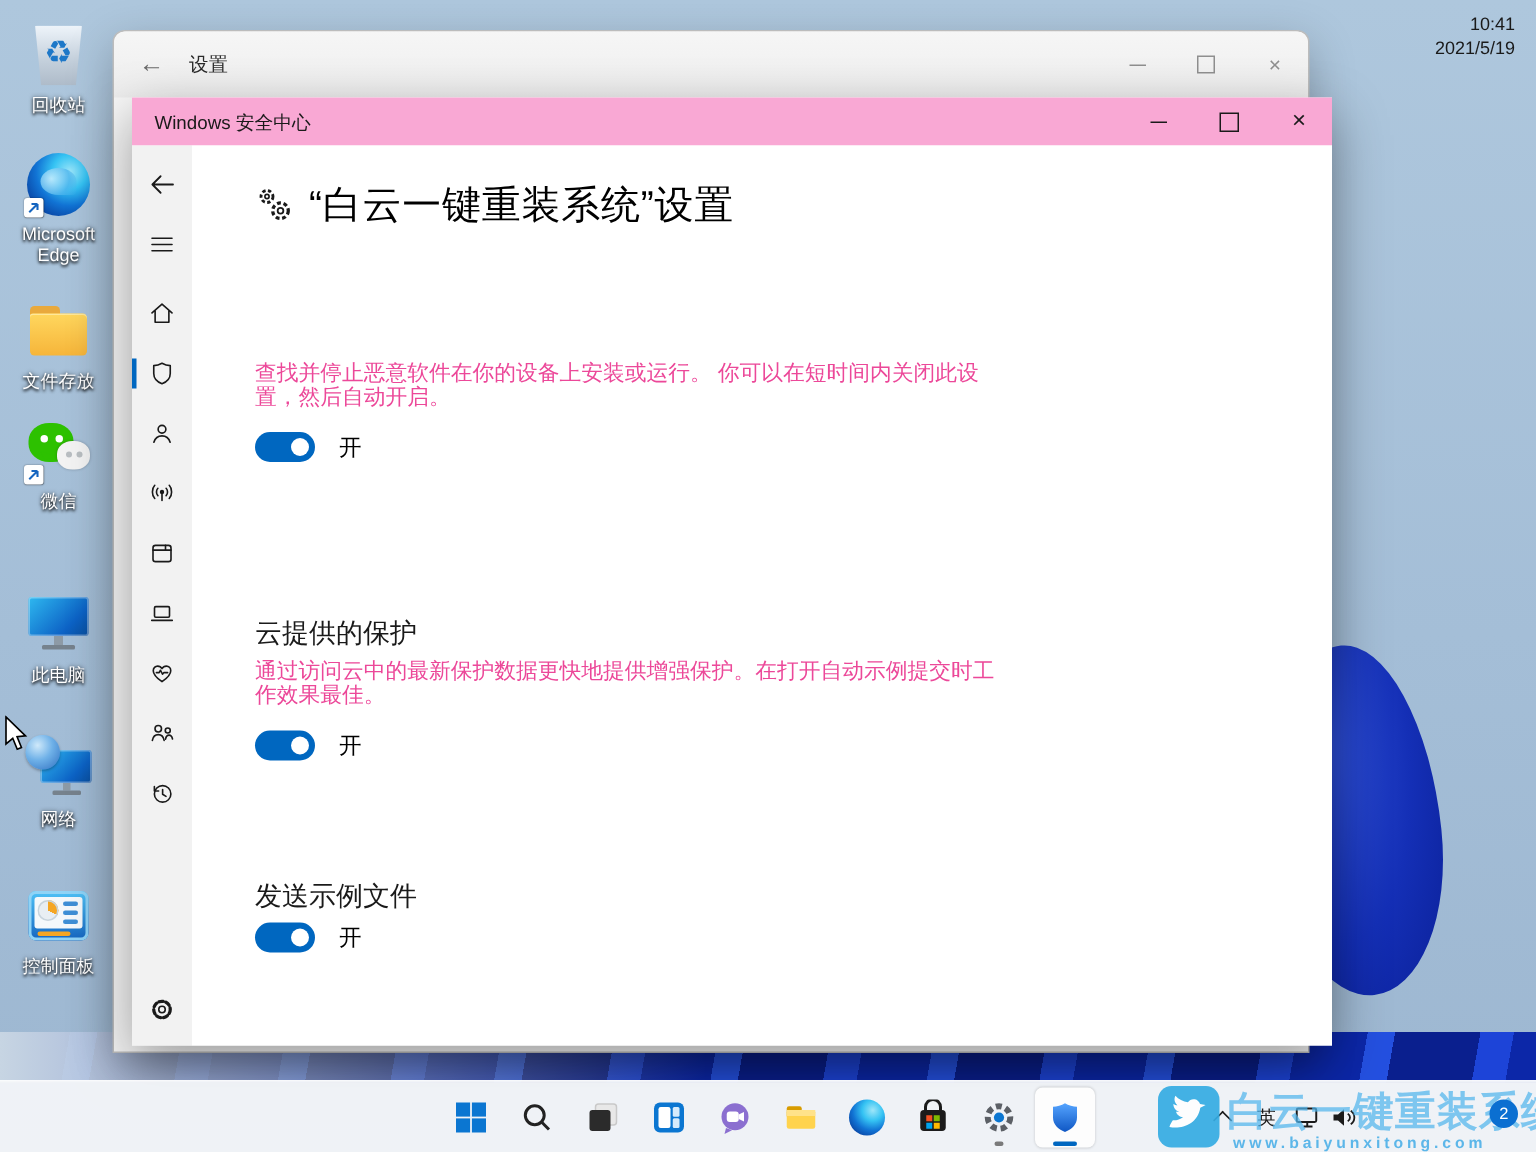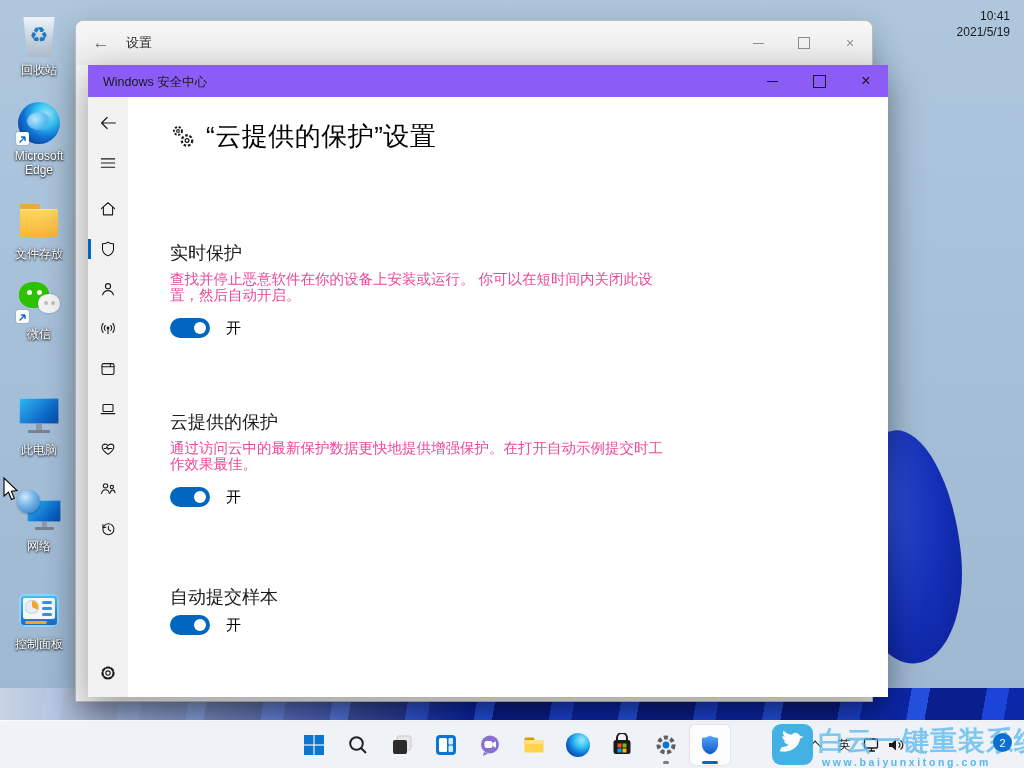--- a/index.html
+++ b/index.html
@@ -78,21 +78,21 @@
   .win-set .backarrow{position:absolute;left:12px;top:10px;width:26px;height:24px;font-size:17px;color:#6b6b6b;text-align:center;line-height:24px;}
   .win-set .ttl{position:absolute;left:50px;top:13px;font-size:13px;color:#2b2b2b;}
   .capbtn{position:absolute;top:0;width:46px;height:44px;display:flex;align-items:center;justify-content:center;}
   .cap-min i{width:11px;height:0;border-top:1px solid #8f8f8f;display:block;}
   .cap-max i{width:10px;height:10px;border:1px solid #8f8f8f;display:block;}
   .cap-x{font-size:14px;color:#8f8f8f;}
 
   
   .win-sec{position:absolute;left:88px;top:65px;width:800px;height:632px;background:#fff;
     box-shadow:0 12px 34px rgba(0,0,0,.38);z-index:10;}
-  .win-sec .tbar{position:absolute;left:0;top:0;right:0;height:32px;background:#8b5cf6;padding-left:16px;}
+  .win-sec .tbar{position:absolute;left:0;top:0;right:0;height:32px;background:#f9a8d4;padding-left:16px;}
   .win-sec .ttl{position:absolute;left:15px;top:9px;font-size:12.5px;color:#1a1a1a;}
   .win-sec .capbtn{height:32px;}
   .win-sec .cap-min i{border-top-color:#1a1a1a;}
   .win-sec .cap-max i{border-color:#1a1a1a;width:11px;height:11px;}
   .win-sec .cap-x{color:#1a1a1a;font-size:16px;}
   .sb{position:absolute;left:0;top:32px;bottom:0;width:40px;background:#f2f2f2;}
   .sbi{position:absolute;left:0;width:40px;height:36px;display:flex;align-items:center;justify-content:center;}
   .sbi svg{stroke:#1a1a1a;fill:none;stroke-width:1.3;stroke-linecap:round;stroke-linejoin:round;}
   .sbi.sel:before{content:"";position:absolute;left:0;top:8px;width:3px;height:20px;background:#0067c0;}
   .sbar{position:absolute;right:2px;top:50px;width:3px;height:208px;background:#919191;border-radius:2px;}
@@ -321,25 +321,24 @@
 
   <div class="content">
     <div class="pagehead">
       <span class="gearduo">
         <svg class="gearsvg" width="26" height="26" viewBox="0 0 26 26">
           <circle class="outer" cx="8" cy="7" r="4" stroke-width="1.9" stroke-dasharray="2.2 1.6"></circle>
           <circle class="inner" cx="8" cy="7" r="1.4" stroke-width="1.1"></circle>
           <circle class="outer" cx="17" cy="16.5" r="5.2" stroke-width="2.2" stroke-dasharray="2.6 1.8"></circle>
           <circle class="inner" cx="17" cy="16.5" r="1.9" stroke-width="1.2"></circle>
         </svg></span>
-      <h1>“云提供的保护”设置</h1>
+      <h1>“白云一键重装系统”设置</h1>
     </div>
 
     <div class="sec" style="top:144px">
-      <h2>实时保护</h2>
       <p>查找并停止恶意软件在你的设备上安装或运行。 你可以在短时间内关闭此设置，然后自动开启。</p>
       <div class="togrow">
         <div class="tog">
             <div class="knob"></div>
           </div>
         <span class="state">开</span>
       </div>
     </div>
 
     <div class="sec" style="top:313px">
@@ -347,21 +346,21 @@
       <p>通过访问云中的最新保护数据更快地提供增强保护。在打开自动示例提交时工作效果最佳。</p>
       <div class="togrow">
         <div class="tog">
             <div class="knob"></div>
           </div>
         <span class="state">开</span>
       </div>
     </div>
 
     <div class="sec" style="top:488px">
-      <h2>自动提交样本</h2>
+      <h2>发送示例文件</h2>
       <div class="togrow">
         <div class="tog">
             <div class="knob"></div>
           </div>
         <span class="state">开</span>
       </div>
     </div>
   </div>
 </div>
 

